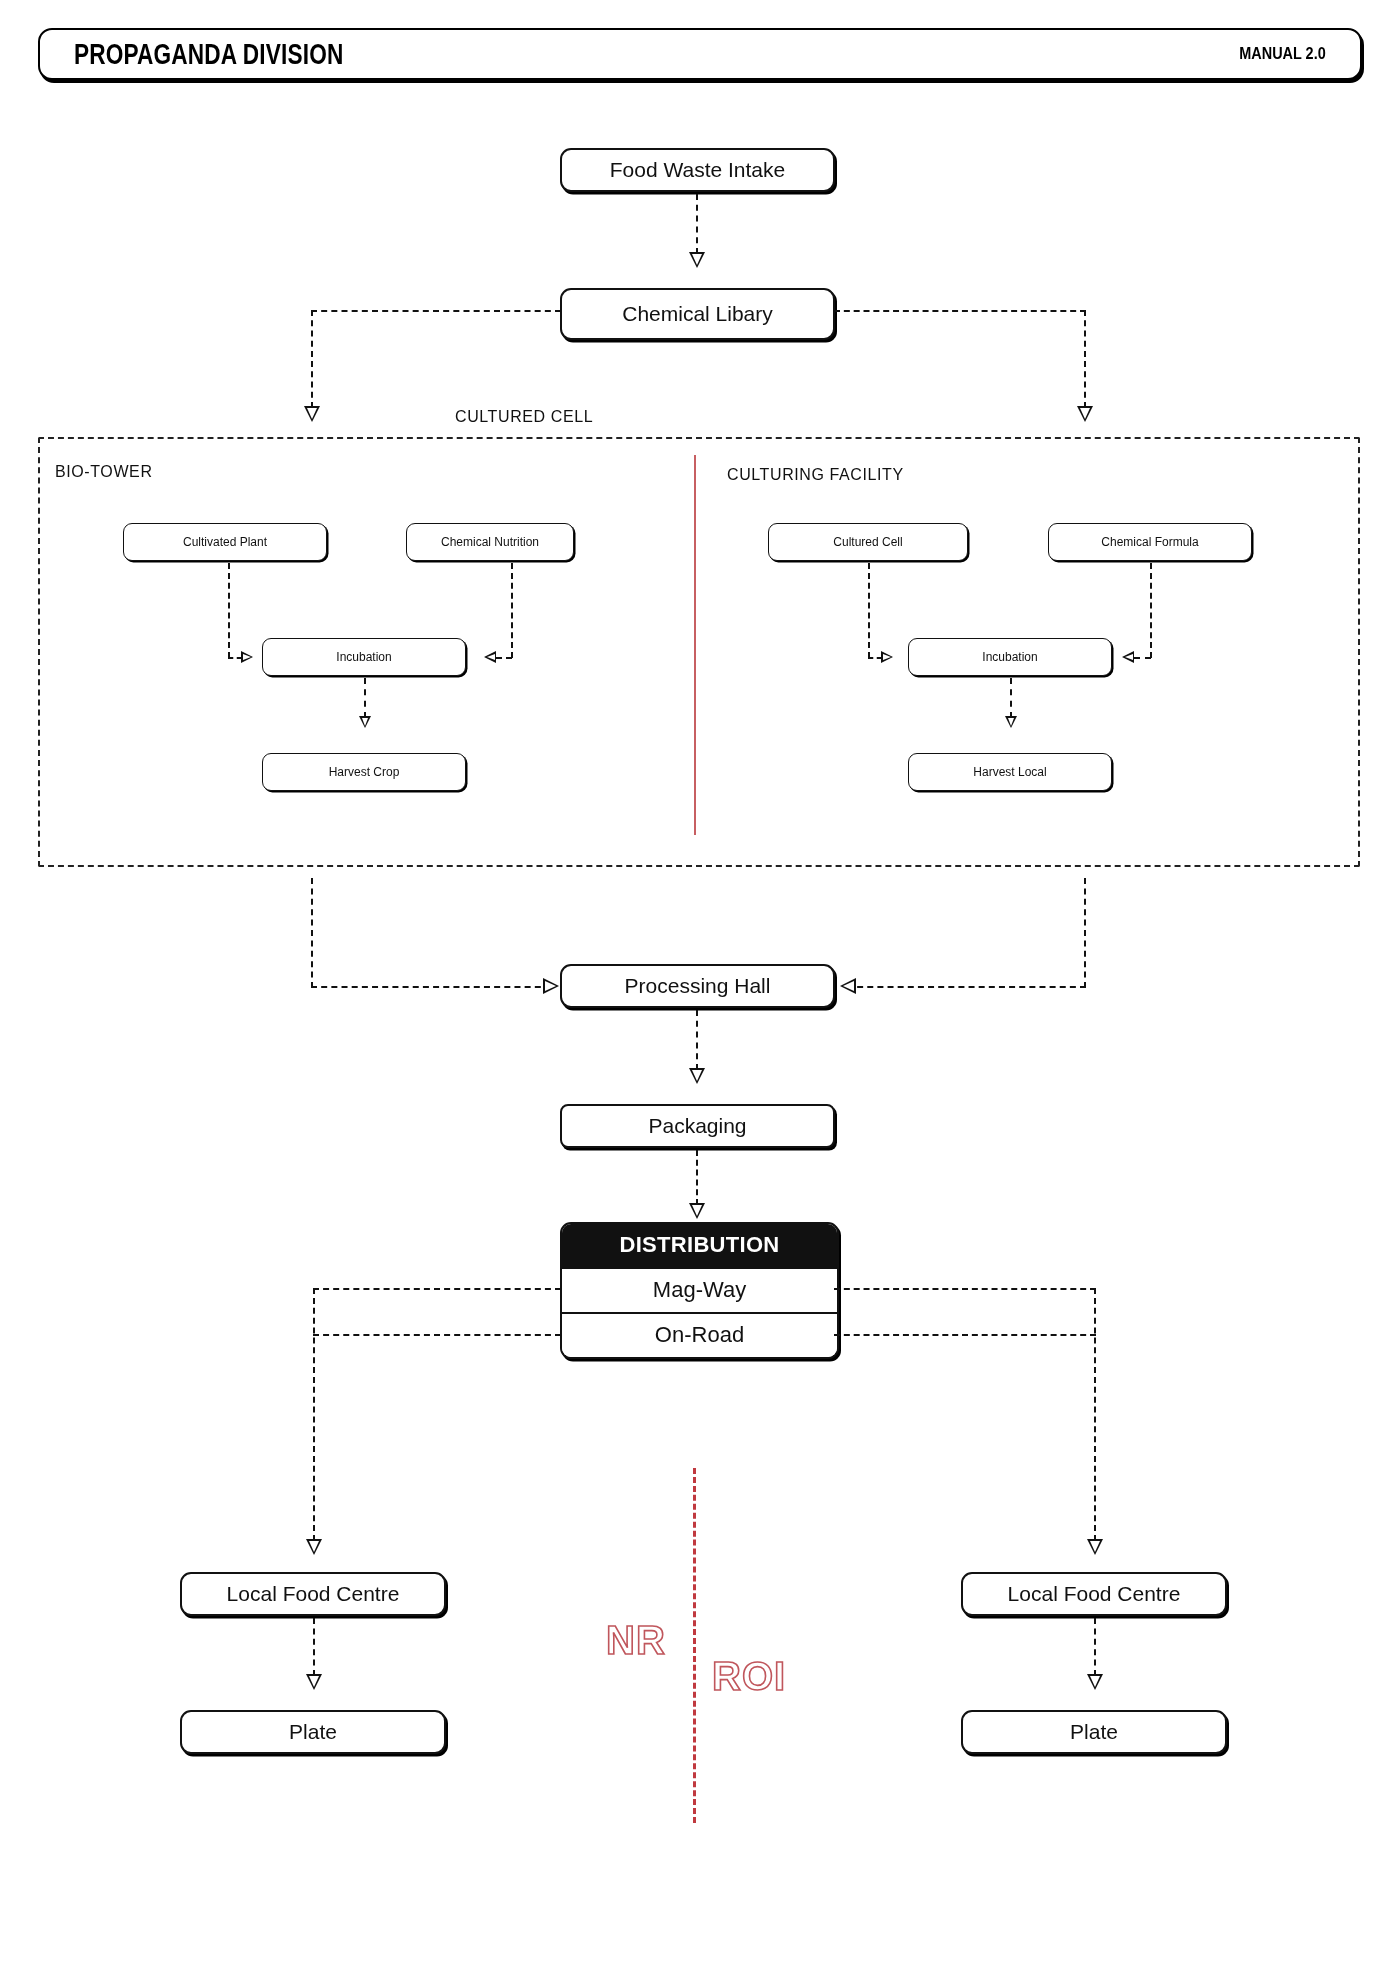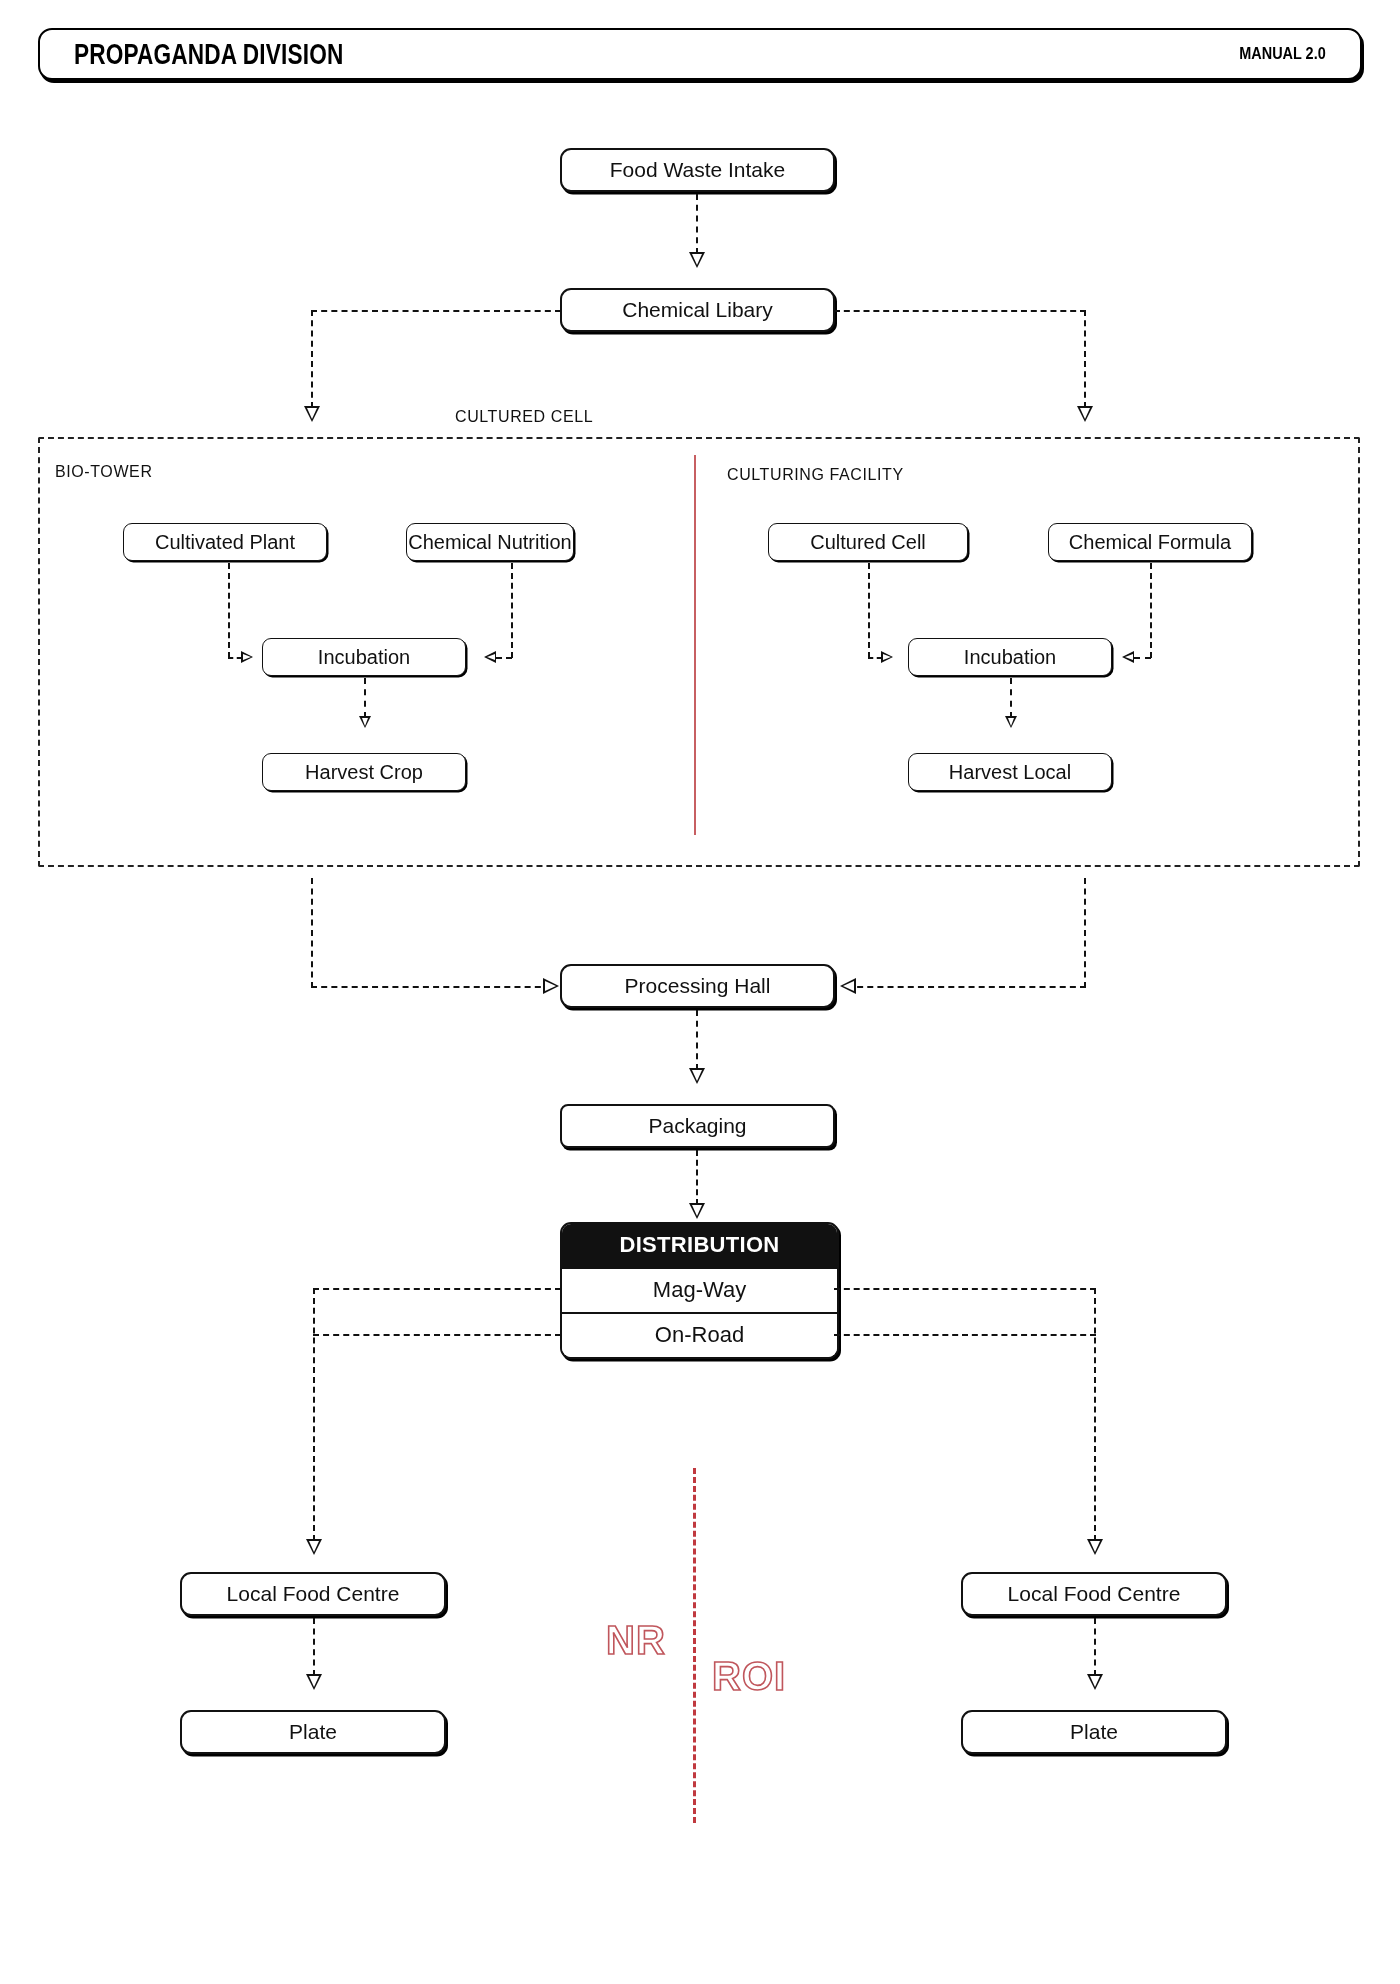--- a/index.html
+++ b/index.html
@@ -25,21 +25,21 @@
   }
 
   
   .node{
     position:absolute;box-sizing:border-box;background:#fff;
     border:2.4px solid #111;border-radius:11px;
     display:flex;align-items:center;justify-content:center;
     font-size:21px;color:#111;white-space:nowrap;
     box-shadow:2px 2.5px 0 #000;
   }
-  .node.small{font-size:20px;border-width:1.6px;border-radius:9px;box-shadow:1.5px 1.5px 0 #000;}
+  .node.small{font-size:12px;border-width:1.6px;border-radius:9px;box-shadow:1.5px 1.5px 0 #000;}
 
   
   .group-box{
     position:absolute;box-sizing:border-box;
     border:2px dashed #222;background:transparent;border-radius:2px;
   }
   .group-caption{
     position:absolute;font-size:16px;letter-spacing:.6px;color:#111;white-space:nowrap;
   }
   .red-divider{position:absolute;background:#c75f62;width:2px;}
@@ -118,21 +118,21 @@
 <div class="header-bar">
   <span class="header-title">PROPAGANDA DIVISION</span>
   <span class="header-meta">MANUAL 2.0</span>
 </div>
 
 <div class="node" style="left:560px;top:148px;width:275px;height:44px;">Food Waste Intake</div>
 
 <div class="vline" style="left:696px;top:194px;height:60px;"></div>
 <div class="arrow-down" style="left:689px;top:252px;"></div>
 
-<div class="node" style="left:560px;top:288px;width:275px;height:44px;">Chemical Libary</div>
+<div class="node" style="left:560px;top:288px;width:275px;height:52px;">Chemical Libary</div>
 
 <div class="hline" style="left:311px;top:310px;width:250px;"></div>
 <div class="vline" style="left:311px;top:310px;height:98px;"></div>
 <div class="arrow-down" style="left:304px;top:406px;"></div>
 
 <div class="hline" style="left:834px;top:310px;width:252px;"></div>
 <div class="vline" style="left:1084px;top:310px;height:98px;"></div>
 <div class="arrow-down" style="left:1077px;top:406px;"></div>
 
 <div class="group-caption" style="left:455px;top:408px;">CULTURED CELL</div>

